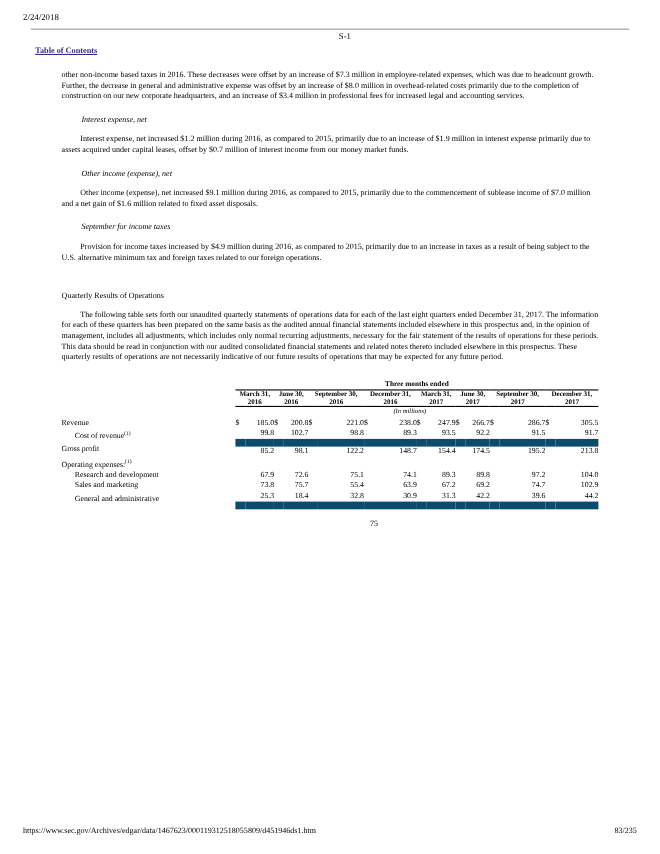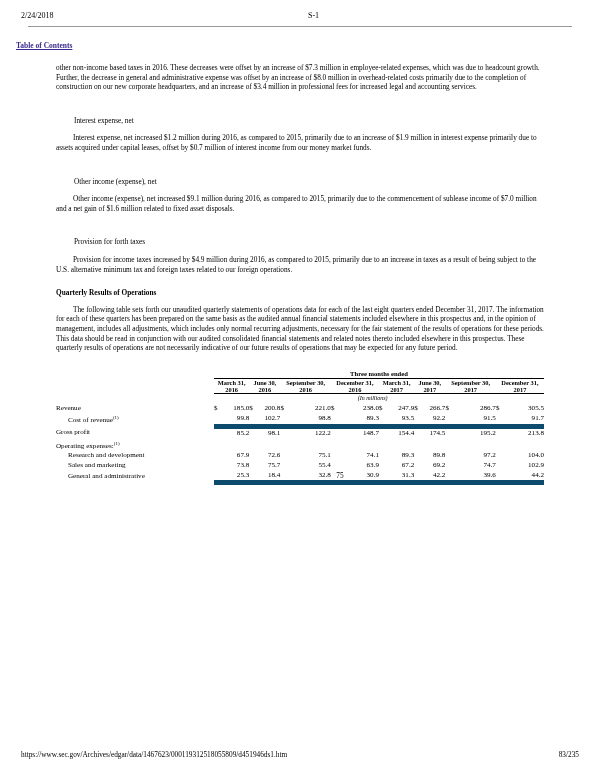--- a/index.html
+++ b/index.html
@@ -1,36 +1,36 @@
 <!DOCTYPE html>
 <html><head>
 <meta charset="utf-8">
 <style>
   html, body { margin:0; padding:0; background:#fff; }
   body { width:600px; height:776px; position:relative; font-family:"Liberation Serif", serif; color:#000; overflow:hidden; }
   .hdr { position:absolute; top:11px; left:21px; right:21px; font-size:8px; }
   .hdr .date { position:absolute; left:0; top:0;text-align:center; }
-  .hdr .title { position:absolute; left:287px; top:0; }
+  .hdr .title { position:absolute; left:287px; top:17px; }
   .rule { position:absolute; top:26px; left:28px; right:28px; height:1px; background:#999; }
-  .toc { position:absolute; top:41px; left:16px; font-size:7.5px; font-weight:bold; color:#3a2a8c; text-decoration:underline; }
+  .toc { position:absolute; top:41px; left:32px; font-size:7.5px; font-weight:bold; color:#3a2a8c; text-decoration:underline; }
   .content { position:absolute; top:63px; left:56px; width:488px; font-size:7.3px; line-height:9.6px; }
   p { margin:0; }
   .ind { text-indent:17px; }
-  .sub { margin-left:18px; margin-top:24px; margin-bottom:8px; }
-  .sec { font-weight:bold; margin-top:14px; margin-bottom:7px; }
+  .sub { font-style:italic; margin-left:18px; margin-top:12px; margin-bottom:8px; }
+  .sec { font-weight:normal; margin-top:26px; margin-bottom:7px; }
   table { border-collapse:collapse; font-size:7.1px; margin-top:16px; width:488px; }
   td { padding:0; height:9.6px; white-space:nowrap; }
   .lbl { width:146px; }
   .lbl.i1 { padding-left:12px; }
   .num { text-align:right; }
   .dol { text-align:left; width:9px; }
   .colh { font-weight:bold; text-align:center; font-size:6.4px; line-height:7px; border-bottom:1.6px solid #000; }
   .tme { font-weight:bold; text-align:center; font-size:6.6px; border-bottom:1px solid #000; }
   .inm { font-style:italic; text-align:center; font-size:6px; height:7px; }
-  .ul td.b { border-bottom:5px solid #0c4a6e; }
+  .ul td.b { border-bottom:7px solid #0c4a6e; }
   .dbl td.b { border-bottom:3px double #000; }
   .pg { position:absolute; top:471px; left:0; width:600px; text-align:center; font-size:7.3px;padding-left:40px; }
   .ftr { position:absolute; top:750px; left:21px; right:21px; font-size:7.3px; }
   .ftr .url { position:absolute; left:0; }
   .ftr .pc { position:absolute; right:0; }
 </style>
 </head>
 <body>
 
 <div class="hdr">
@@ -39,21 +39,21 @@
 </div>
 <div class="rule"></div>
 <a class="toc">Table of Contents</a>
 
 <div class="content">
   <p>other non-income based taxes in 2016. These decreases were offset by an increase of $7.3 million in employee-related expenses, which was due to headcount growth. Further, the decrease in general and administrative expense was offset by an increase of $8.0 million in overhead-related costs primarily due to the completion of construction on our new corporate headquarters, and an increase of $3.4 million in professional fees for increased legal and accounting services.</p>
   <p class="sub">Interest expense, net</p>
   <p class="ind">Interest expense, net increased $1.2 million during 2016, as compared to 2015, primarily due to an increase of $1.9 million in interest expense primarily due to assets acquired under capital leases, offset by $0.7 million of interest income from our money market funds.</p>
   <p class="sub">Other income (expense), net</p>
   <p class="ind">Other income (expense), net increased $9.1 million during 2016, as compared to 2015, primarily due to the commencement of sublease income of $7.0 million and a net gain of $1.6 million related to fixed asset disposals.</p>
-  <p class="sub">Provision for forth taxes</p>
+  <p class="sub">September for income taxes</p>
   <p class="ind">Provision for income taxes increased by $4.9 million during 2016, as compared to 2015, primarily due to an increase in taxes as a result of being subject to the U.S. alternative minimum tax and foreign taxes related to our foreign operations.</p>
   <p class="sec">Quarterly Results of Operations</p>
   <p class="ind">The following table sets forth our unaudited quarterly statements of operations data for each of the last eight quarters ended December 31, 2017. The information for each of these quarters has been prepared on the same basis as the audited annual financial statements included elsewhere in this prospectus and, in the opinion of management, includes all adjustments, which includes only normal recurring adjustments, necessary for the fair statement of the results of operations for these periods. This data should be read in conjunction with our audited consolidated financial statements and related notes thereto included elsewhere in this prospectus. These quarterly results of operations are not necessarily indicative of our future results of operations that may be expected for any future period.</p>
 
   <table>
     <tbody>
         <tr>
       <td class="lbl"></td>
       <td colspan="16" class="tme">Three months ended</td>
     </tr>

